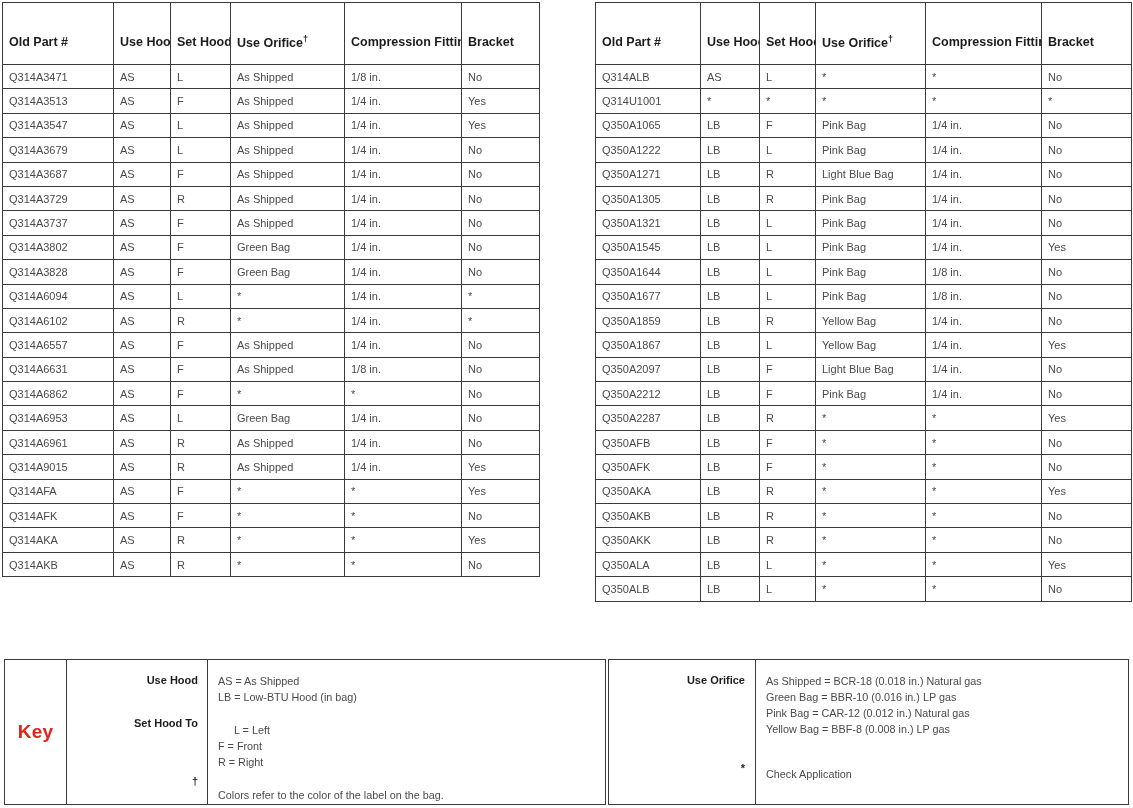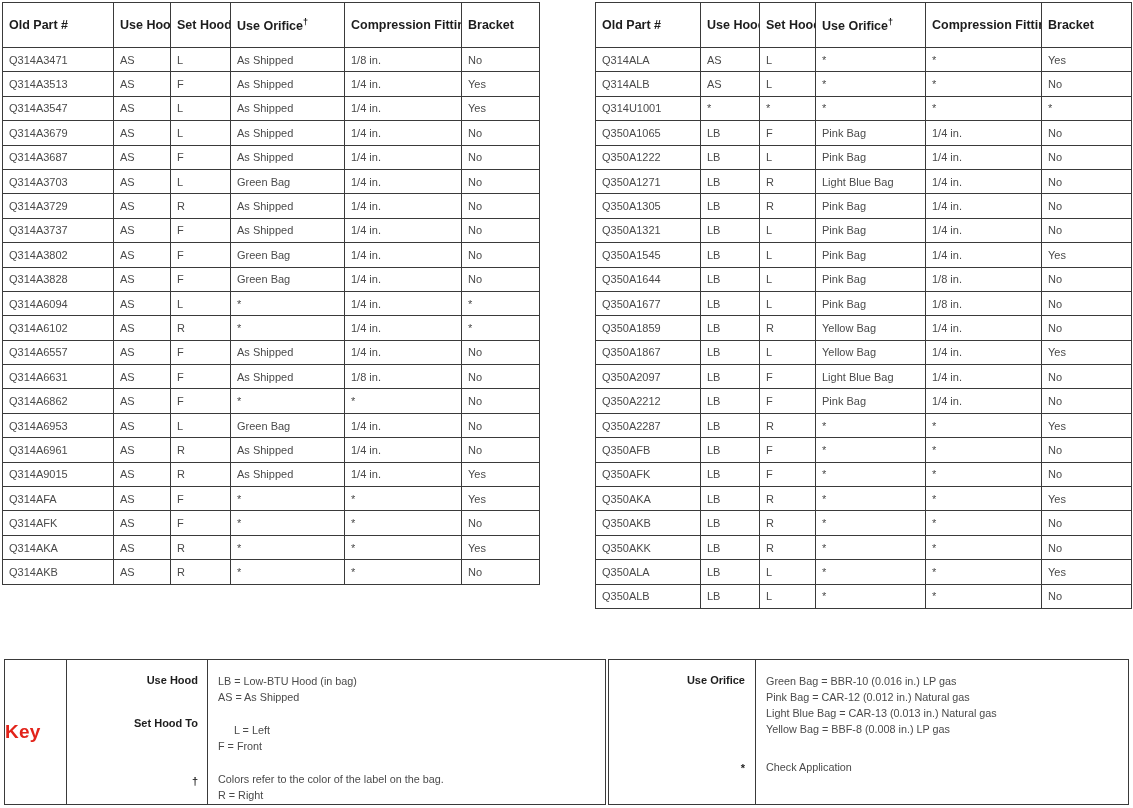--- a/index.html
+++ b/index.html
@@ -31,21 +31,21 @@
     vertical-align: middle;
     white-space: nowrap;
     overflow: hidden;
   }
   .ptable thead th {
     height: 44px;
     font-size: 12.5px;
     font-weight: bold;
     color: #1d1d1d;
     line-height: 1.18;
-    padding-top: 0;
+    padding-top: 17px;
   }
   .ptable tbody td {
     height: 23.4px;
     color: #4a4a4a;
     font-size: 11px;
   }
   .ptable .dag {
     font-size: 9px;
     vertical-align: super;
     font-weight: bold;
@@ -84,21 +84,21 @@
 
   .key-cell {
     box-sizing: border-box;
     padding: 14px 10px 10px 10px;
   }
   .key-title-cell {
     width: 62px;
     border-right: 1px solid #3a3a3a;
     display: flex;
     align-items: center;
-    justify-content: flex-start;
+    justify-content: center;
     padding: 0;
   }
   .key-title {
     color: #e2231a;
     font-size: 19px;
     font-weight: bold;
     letter-spacing: 0.2px;
   }
   .key-labels {
     width: 127px;
@@ -120,21 +120,21 @@
     color: #4a4a4a;
     line-height: 1.48;
   }
   .klabel { margin: 0; }
   .klabel.sp1 { margin-top: 31px; }
   .klabel.sp2 { margin-top: 46px; }
   .klabel.sp-orifice { margin-top: 76px; }
   .kline { margin: 0; white-space: nowrap; }
   .kline.gap1 { margin-top: 17px; padding-left: 16px; }
   .kline.gap2 { margin-top: 17px; }
-  .kline.gap-orifice { margin-top: 22px; }
+  .kline.gap-orifice { margin-top: 29px; }
   .dagger-lbl { font-size: 11px; font-weight: bold; }
   .star-lbl { font-size: 11px; font-weight: bold; }
 </style>
 </head>
 <body>
 
 <table class="ptable" id="table-left">
   <colgroup>
     <col class="c0">
       <col class="c1">
@@ -198,28 +198,20 @@
       </tr>
       <tr>
         <td>Q314A3687</td>
         <td>AS</td>
         <td>F</td>
         <td>As Shipped</td>
         <td>1/4 in.</td>
         <td>No</td>
       </tr>
       <tr>
-        <td>Q314A3703</td>
-        <td>AS</td>
-        <td>L</td>
-        <td>Green Bag</td>
-        <td>1/4 in.</td>
-        <td>No</td>
-      </tr>
-      <tr>
         <td>Q314A3729</td>
         <td>AS</td>
         <td>R</td>
         <td>As Shipped</td>
         <td>1/4 in.</td>
         <td>No</td>
       </tr>
       <tr>
         <td>Q314A3737</td>
         <td>AS</td>
@@ -367,28 +359,20 @@
       <th>
           <span class="hdr-wrap">Compression Fitting</span>
         </th>
       <th>
           <span class="hdr-wrap">Bracket</span>
         </th>
     </tr>
   </thead>
   <tbody>
       <tr>
-        <td>Q314ALA</td>
-        <td>AS</td>
-        <td>L</td>
-        <td>*</td>
-        <td>*</td>
-        <td>Yes</td>
-      </tr>
-      <tr>
         <td>Q314ALB</td>
         <td>AS</td>
         <td>L</td>
         <td>*</td>
         <td>*</td>
         <td>No</td>
       </tr>
       <tr>
         <td>Q314U1001</td>
         <td>*</td>
@@ -563,34 +547,34 @@
 <div class="keybox" id="key-left">
   <div class="key-cell key-title-cell">
     <span class="key-title">Key</span>
   </div>
   <div class="key-labels">
     <p class="klabel">Use Hood</p>
     <p class="klabel sp1">Set Hood To</p>
     <p class="klabel sp2 dagger-lbl">†</p>
   </div>
   <div class="key-values">
+    <p class="kline">AS = As Shipped</p>
     <p class="kline">LB = Low-BTU Hood (in bag)</p>
-    <p class="kline">AS = As Shipped</p>
     <p class="kline gap1">L = Left</p>
     <p class="kline">F = Front</p>
+    <p class="kline">R = Right</p>
     <p class="kline gap2">Colors refer to the color of the label on the bag.</p>
-    <p class="kline">R = Right</p>
   </div>
 </div>
 
 <div class="keybox" id="key-right">
   <div class="key-labels">
     <p class="klabel">Use Orifice</p>
     <p class="klabel sp-orifice star-lbl">*</p>
   </div>
   <div class="key-values">
+    <p class="kline">As Shipped = BCR-18 (0.018 in.) Natural gas</p>
     <p class="kline">Green Bag = BBR-10 (0.016 in.) LP gas</p>
     <p class="kline">Pink Bag = CAR-12 (0.012 in.) Natural gas</p>
-    <p class="kline">Light Blue Bag = CAR-13 (0.013 in.) Natural gas</p>
     <p class="kline">Yellow Bag = BBF-8 (0.008 in.) LP gas</p>
     <p class="kline gap-orifice">Check Application</p>
   </div>
 </div>
 
 </body></html>

